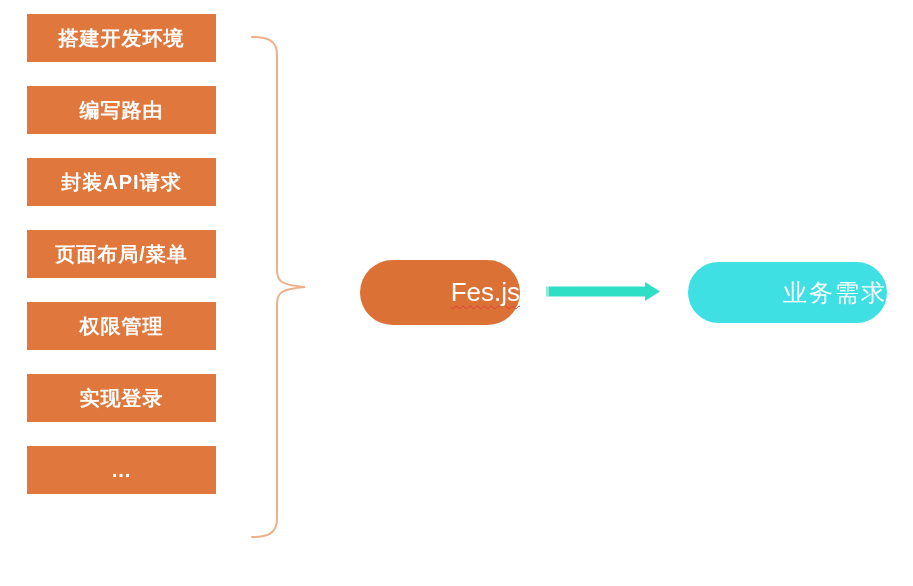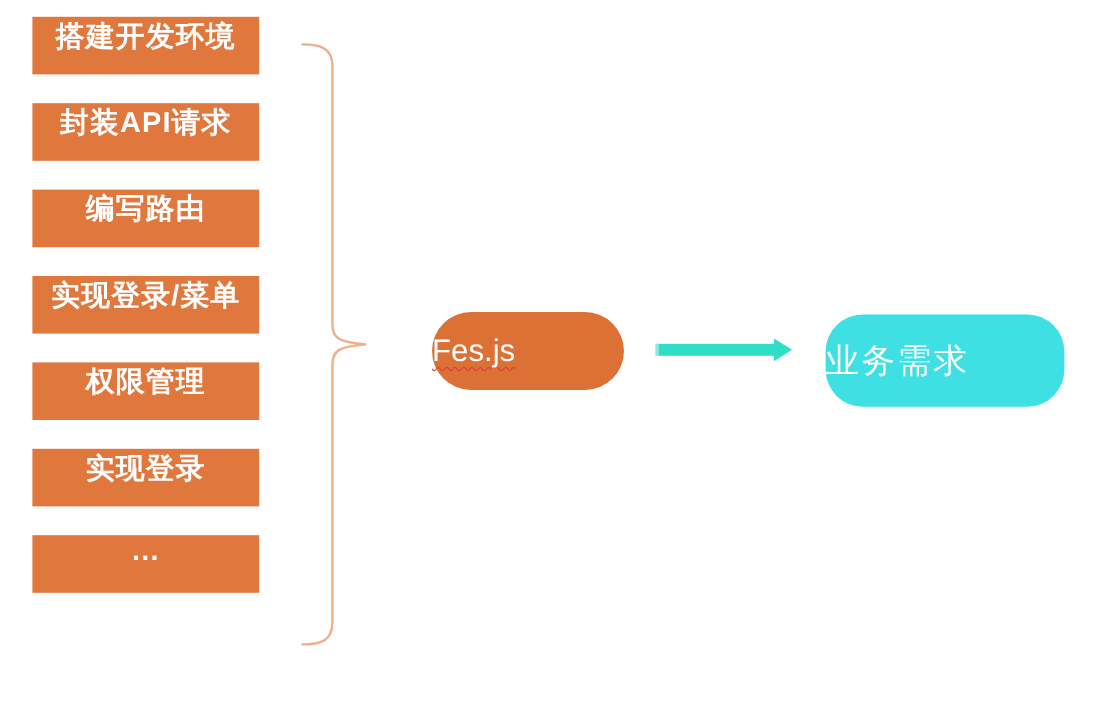--- a/index.html
+++ b/index.html
@@ -21,67 +21,68 @@
     top: 14px;
     width: 189px;
     display: flex;
     flex-direction: column;
     gap: 24px;
   }
   .task-box {
     height: 48px;
     background: var(--task-box-color, #E0773C);
     color: #ffffff;
-    font-size: 24px;
+    font-size: 20px;
     font-weight: 700;
     display: flex;
+    align-items: center;
     justify-content: center;
     letter-spacing: 1px;
   }
   .brace-svg {
     position: absolute;
     left: 245px;
     top: 30px;
     width: 66px;
     height: 514px;
   }
   .brace-path {
     fill: none;
     stroke: var(--brace-color, #F0AF88);
     stroke-width: 2;
     stroke-linecap: round;
   }
   .pill {
     position: absolute;
     display: flex;
     align-items: center;
-    justify-content: flex-start;
+    justify-content: flex-end;
     color: #ffffff;
   }
   .pill-fes {
     left: 360px;
     top: 260px;
     width: 160px;
     height: 65px;
     border-radius: 33px;
     background: var(--center-node-color, #DC7136);
     font-size: 26px;
   }
   .pill-fes .pill-label {
     text-decoration: underline wavy #e23b3b 1px;
     text-underline-offset: 4px;
   }
   .pill-biz {
     left: 688px;
     top: 262px;
     width: 199px;
-    height: 77px;
+    height: 61px;
     border-radius: 31px;
     background: var(--right-node-color, #3FE0E3);
-    font-size: 28px;
+    font-size: 24px;
     letter-spacing: 2px;
   }
   .arrow-svg {
     position: absolute;
     left: 546px;
     top: 282px;
     width: 114px;
     height: 19px;
   }
   .arrow-shape { fill: var(--arrow-color, #2EDFC5); }
@@ -90,27 +91,27 @@
 </head>
 <body>
 
 <div class="stage">
 
   <div class="task-column">
     <div class="task-box">
       <span>搭建开发环境</span>
     </div>
     <div class="task-box">
+      <span>编写路由</span>
+    </div>
+    <div class="task-box">
       <span>封装API请求</span>
     </div>
     <div class="task-box">
-      <span>编写路由</span>
-    </div>
-    <div class="task-box">
-      <span>实现登录/菜单</span>
+      <span>页面布局/菜单</span>
     </div>
     <div class="task-box">
       <span>权限管理</span>
     </div>
     <div class="task-box">
       <span>实现登录</span>
     </div>
     <div class="task-box">
       <span>...</span>
     </div>

